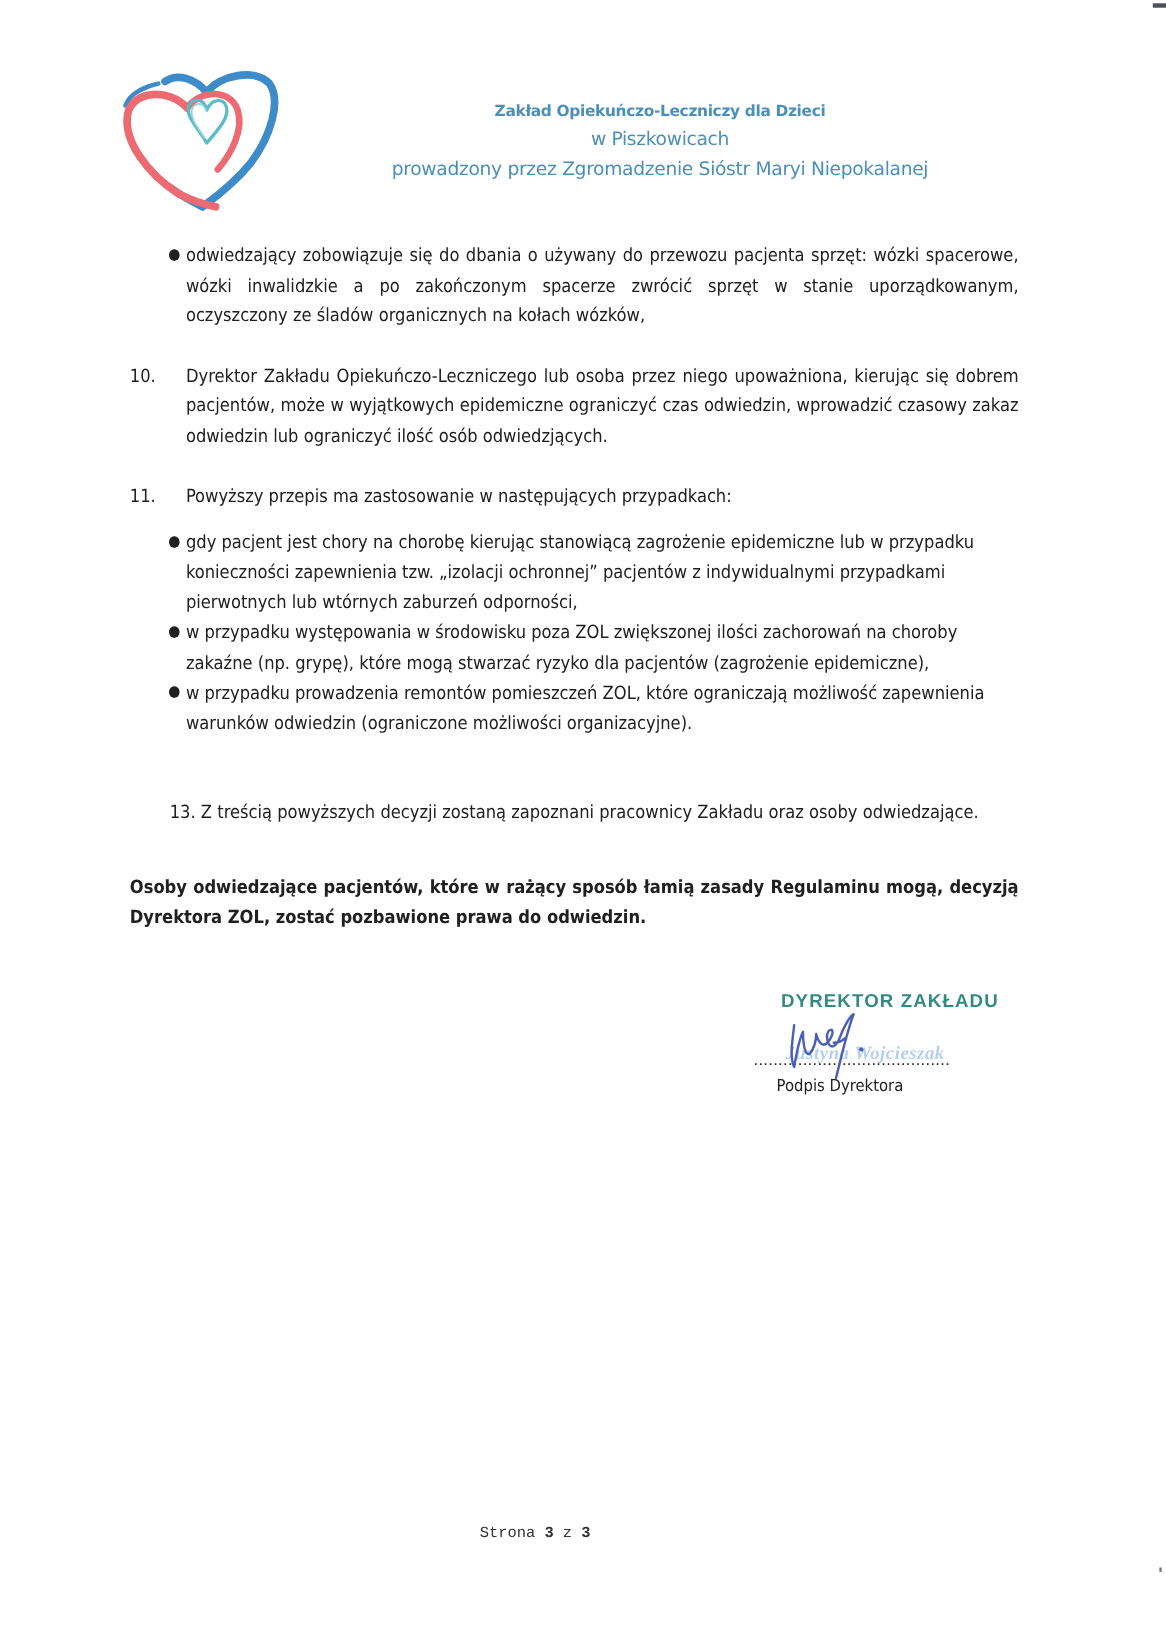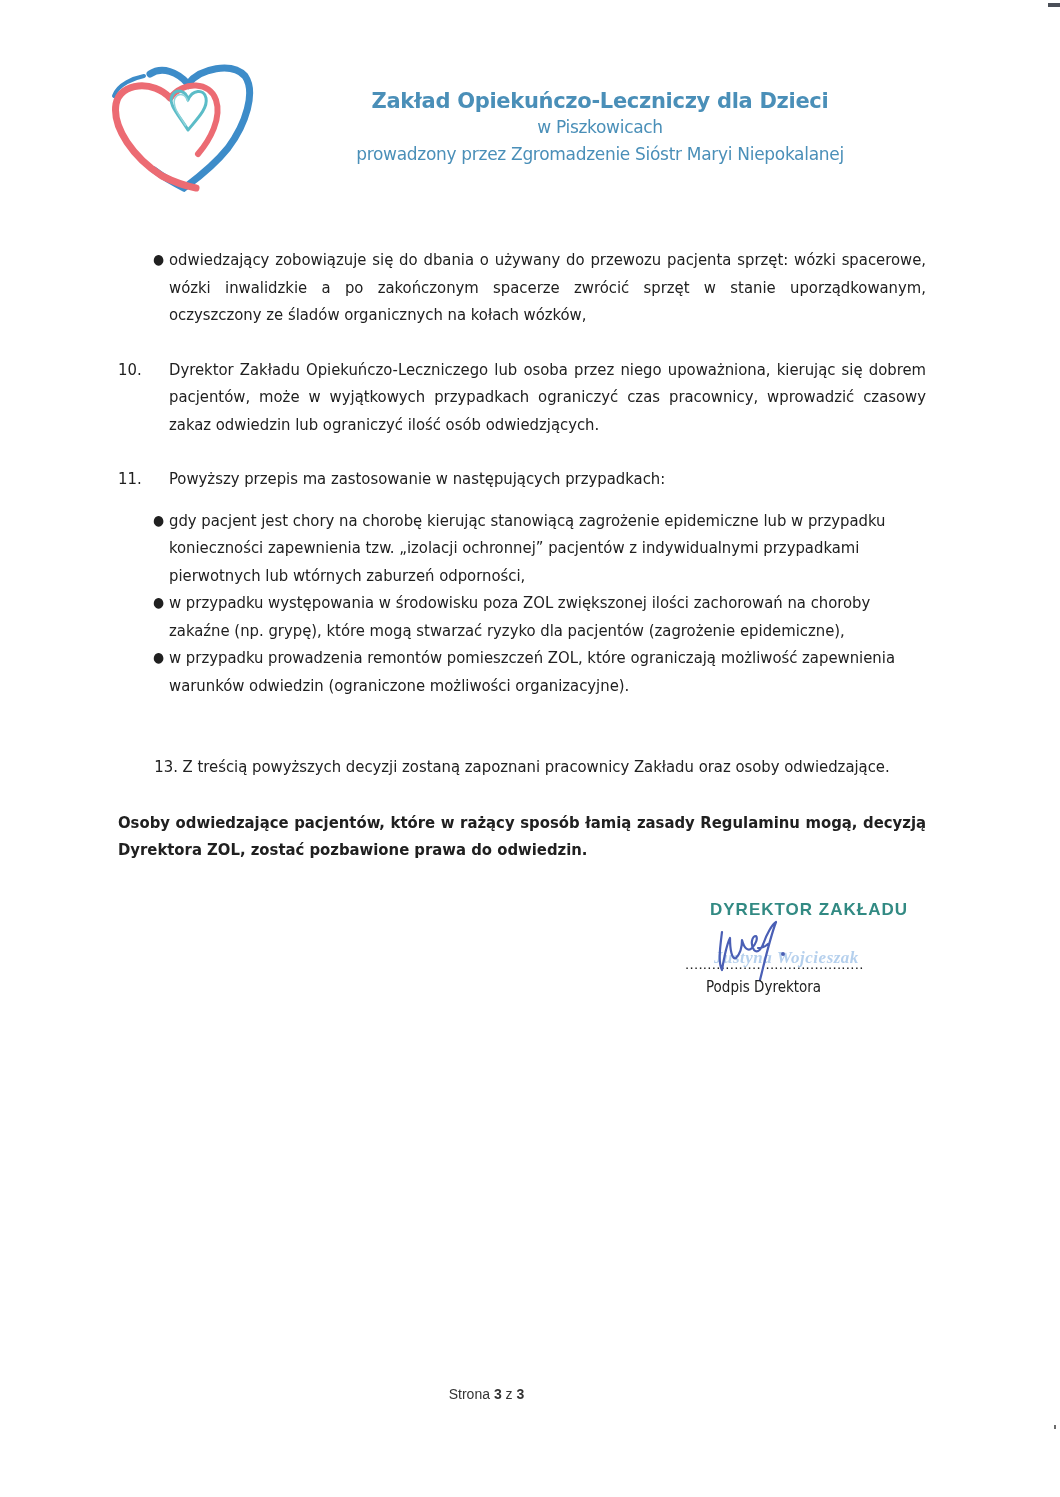--- a/index.html
+++ b/index.html
@@ -42,21 +42,21 @@
       position: absolute;
       left: 330px;
       top: 88px;
       width: 540px;
       text-align: center;
       color: #4a8fb8;
       font-family: "DejaVu Sans", "Liberation Sans", sans-serif;
     }
     .header .org-name {
       font-weight: bold;
-      font-size: 21px;
+      font-size: 14px;
       line-height: 26px;
       letter-spacing: -0.3px;
     }
     .header .org-sub {
       font-size: 17px;
       line-height: 27px;
       letter-spacing: -0.3px;
     }
     .content {
       position: absolute;
@@ -76,21 +76,20 @@
     }
     .bullet-block .dot {
       position: absolute;
       left: 35px;
       top: 0;
       font-size: 14px;
     }
     .bullet-block.loose .text {
       text-align: justify;
       text-align-last: left;
-      margin-top: 28px;
     }
     .numbered {
       position: relative;
       padding-left: 51px;
       text-align: justify;
     }
     .numbered .num {
       position: absolute;
       left: 0;
       top: 0;
@@ -103,21 +102,21 @@
     }
     .sub-list .bullet-block {
       text-align: left;
     }
     .item13 {
       position: relative;
       padding-left: 0;
       text-align: center;
     }
     .closing {
-      margin-top: 28px;
+      margin-top: 40px;
       font-weight: bold;
       text-align: justify;
       text-align-last: left;
       position: relative;
     }
     .stamp-line1 {
       position: absolute;
       left: 710px;
       top: 900px;
       color: #0f766e;
@@ -165,21 +164,21 @@
       font-stretch: condensed;
     }
     .footer {
       position: absolute;
       left: 0;
       width: 973px;
       top: 1386px;
       text-align: center;
       font-size: 14px;
       color: #333;
-      font-family: Liberation Sans, sans-serif;
+      font-family: Liberation Mono, monospace;
     }
     .footer b {
       font-weight: bold;
     }
   </style>
 </head>
 <body>
 
 <div class="scan-mark-top"></div>
 <div class="scan-mark-bottom"></div>
@@ -206,21 +205,21 @@
 
   <div class="bullet-block loose">
     <span class="dot">●</span>
     <div class="text">odwiedzający zobowiązuje się do dbania o używany do przewozu pacjenta sprzęt: wózki spacerowe, wózki inwalidzkie a po zakończonym spacerze zwrócić sprzęt w stanie uporządkowanym, oczyszczony ze śladów organicznych na kołach wózków,</div>
   </div>
 
   <div class="gap"></div>
 
   <div class="numbered">
     <span class="num">10.</span>
-    <div class="text" style="text-align-last:left;">Dyrektor Zakładu Opiekuńczo-Leczniczego  lub osoba przez niego upoważniona, kierując się dobrem pacjentów, może w wyjątkowych przypadkach ograniczyć czas pracownicy, wprowadzić czasowy zakaz odwiedzin lub ograniczyć ilość osób odwiedzjących.</div>
+    <div class="text" style="text-align-last:left;">Dyrektor Zakładu Opiekuńczo-Leczniczego  lub osoba przez niego upoważniona, kierując się dobrem pacjentów, może w wyjątkowych epidemiczne ograniczyć czas odwiedzin, wprowadzić czasowy zakaz odwiedzin lub ograniczyć ilość osób odwiedzjących.</div>
   </div>
 
   <div class="gap"></div>
 
   <div class="numbered">
     <span class="num">11.</span>
     <div class="text">Powyższy przepis ma zastosowanie w następujących przypadkach:</div>
   </div>
 
   <div class="sub-list">

